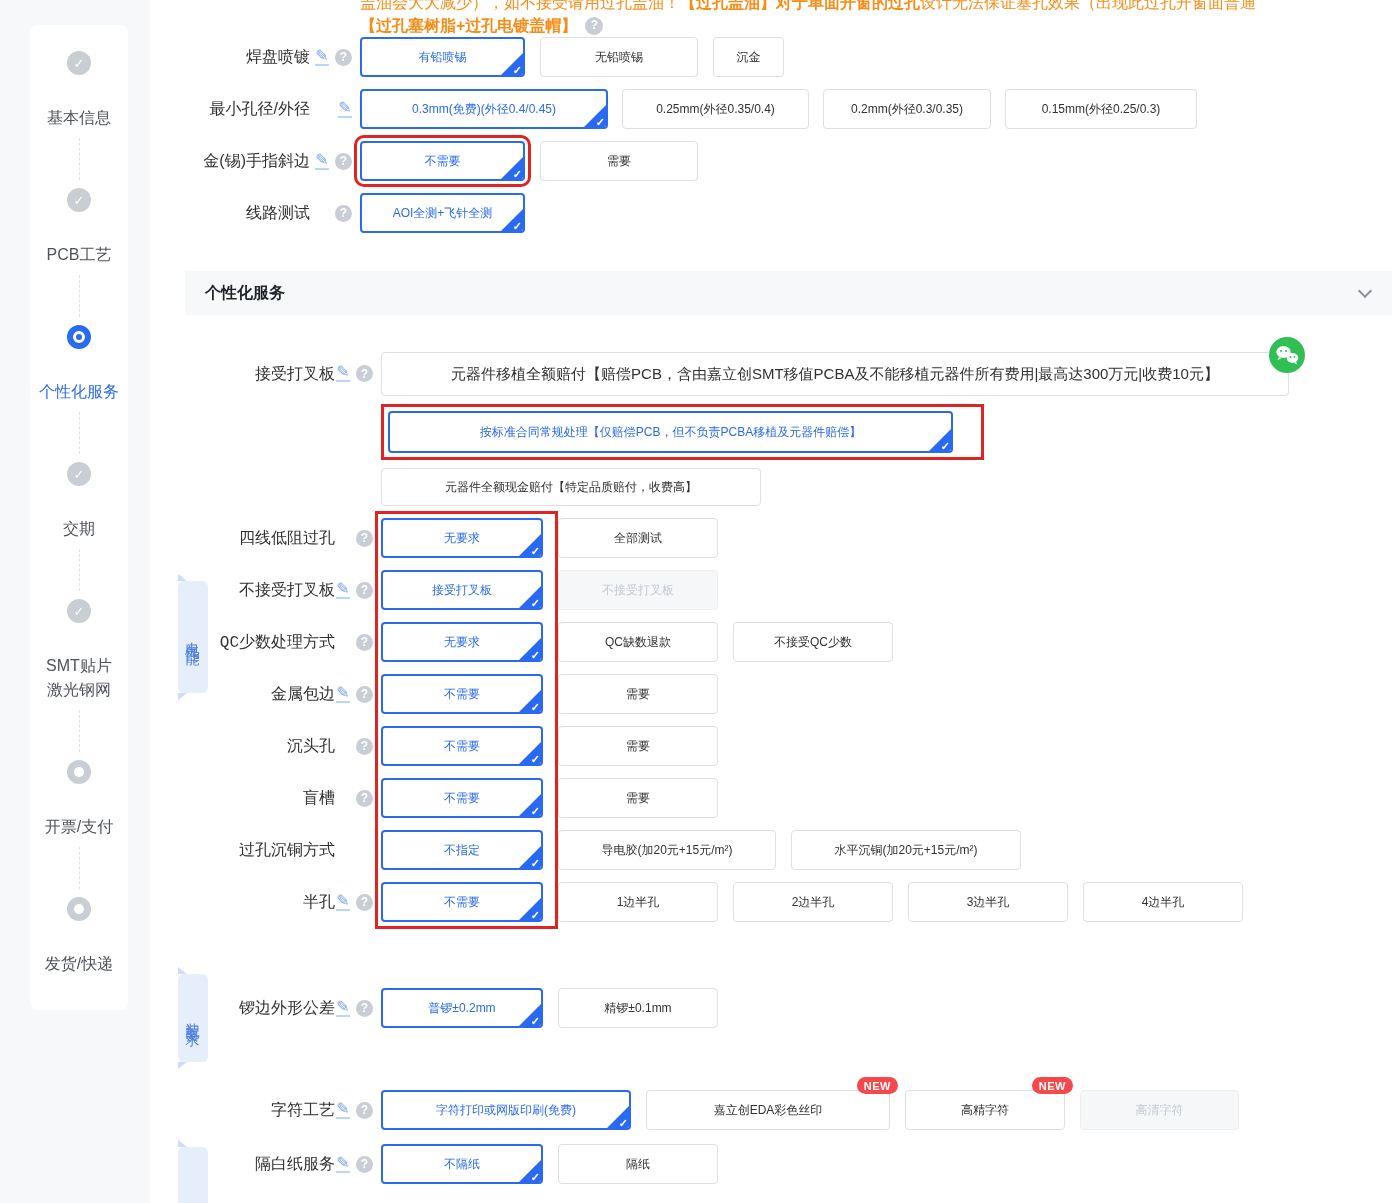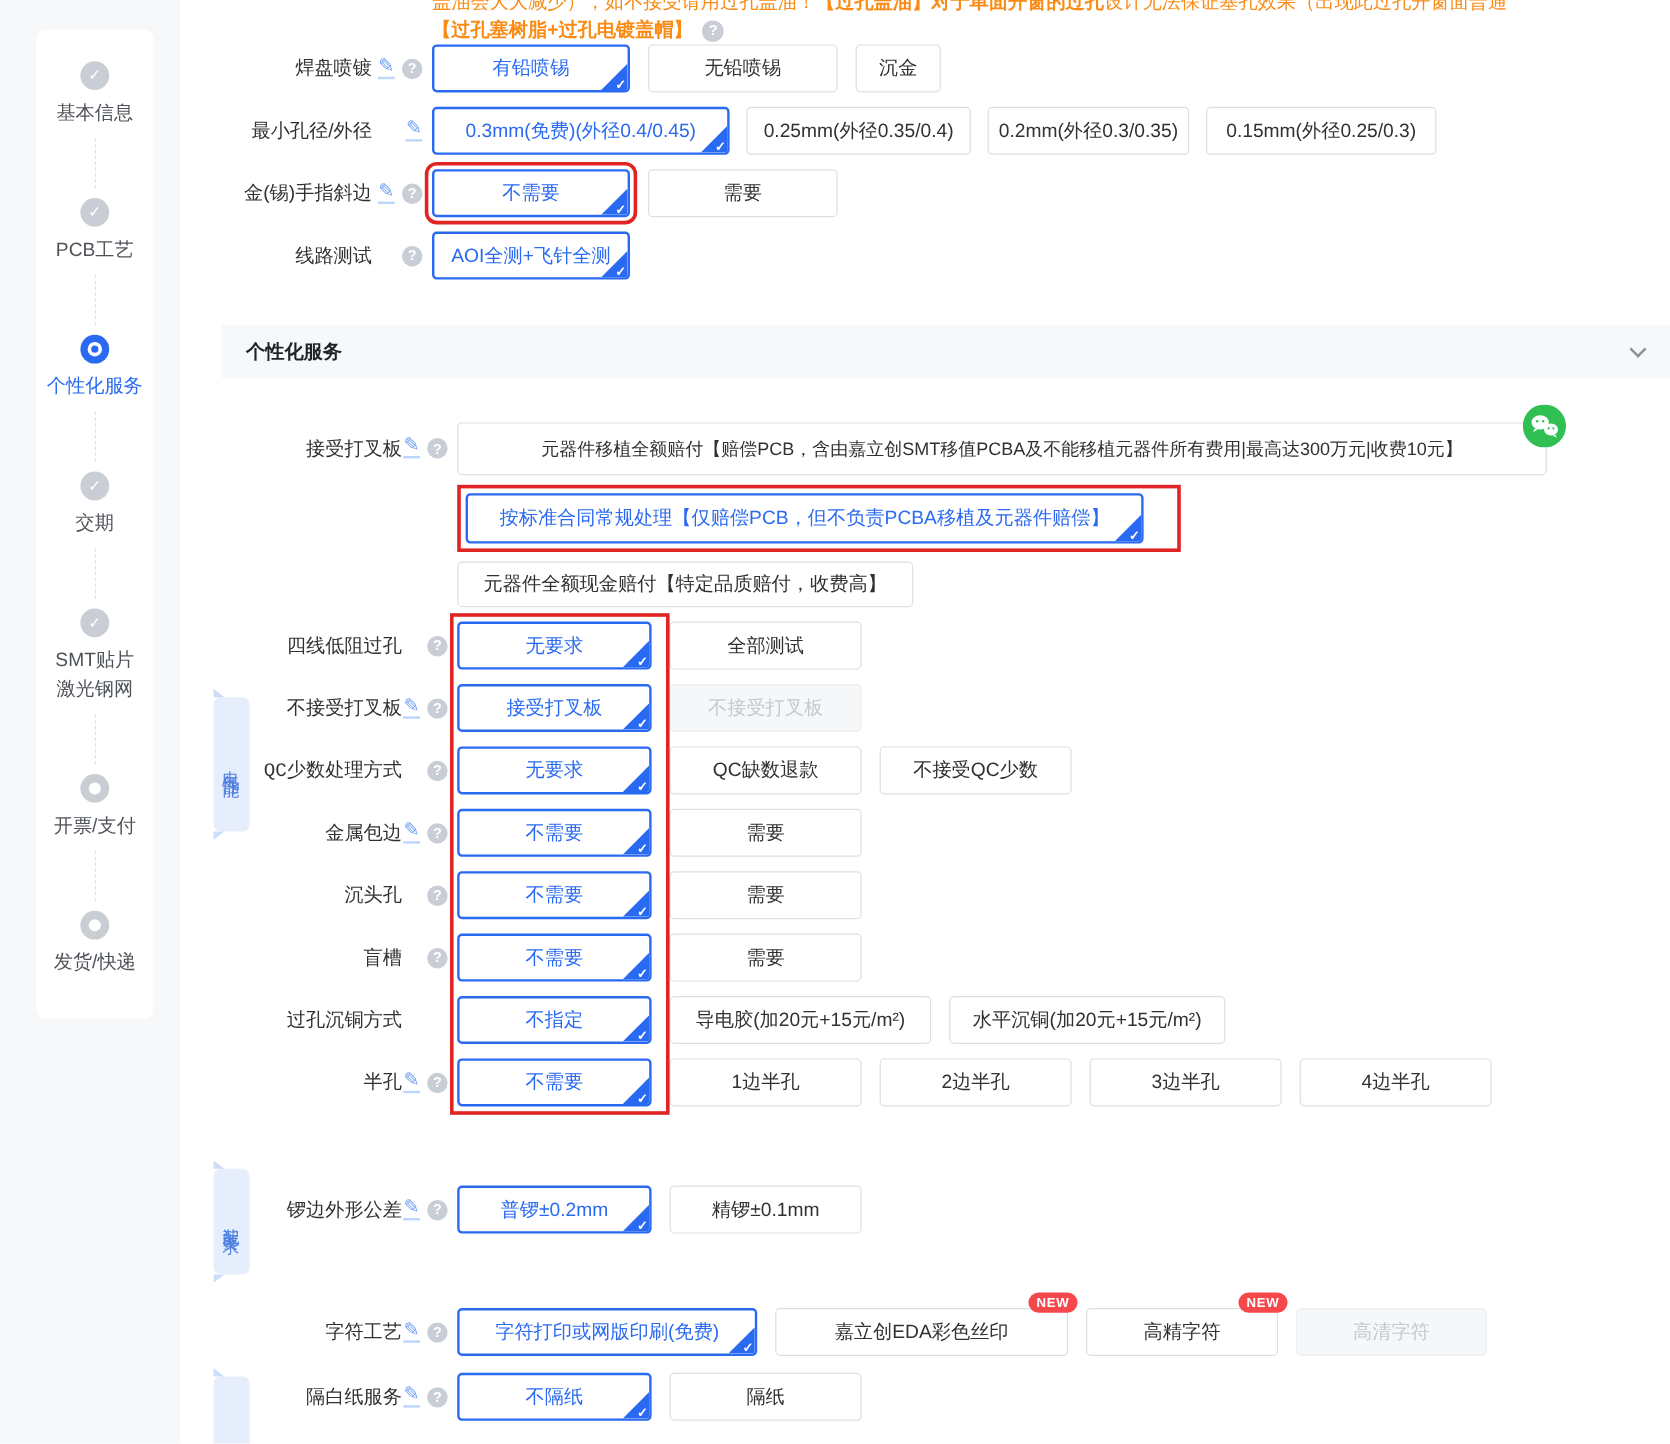--- a/index.html
+++ b/index.html
@@ -1,21 +1,21 @@
 <!DOCTYPE html>
 <html><head>
 <meta charset="utf-8">
 <style>
   * { margin:0; padding:0; box-sizing:border-box; }
   html,body { width:1392px; height:1203px; overflow:hidden; background:#fff;
     font-family:"Liberation Sans","DejaVu Sans",sans-serif; color:#303133; }
   .rail { position:absolute; left:0; top:0; width:150px; height:1203px; background:#f7f8fa; }
   .scard { margin:25px 0 0 30px; width:98px; background:#fff; border-radius:8px;
     padding:26px 0 34px; display:flex; flex-direction:column; align-items:center; }
-  .step { display:flex; flex-direction:column; align-items:center; }
+  .step { display:flex; flex-direction:column; align-items:center;gap:23px; }
   .sico { width:24px; height:24px; border-radius:50%; position:relative; }
   .sico.done { background:#c9cdd4; }
   .sico.done::after { content:"✓"; position:absolute; inset:0; color:#fff; font-size:13px;
     font-weight:bold; display:flex; align-items:center; justify-content:center; }
   .sico.active { background:#2a6af2; }
   .sico.active::after { content:""; position:absolute; inset:6px; border:3.5px solid #fff; border-radius:50%; }
   .sico.todo { background:#c9cdd4; }
   .sico.todo::after { content:""; position:absolute; inset:7px; background:#fff; border-radius:50%; }
   .slab { margin-top:8px; font-size:16px; color:#4e5259; text-align:center; line-height:24px; }
   .step.active .slab { color:#2a6af2; }
@@ -36,21 +36,21 @@
   .pencil::after { content:""; width:14px; height:2px; background:#bed5fb; margin-top:1px; }
 
   .row { display:flex; align-items:center; margin-bottom:12px; }
   .row:first-of-type { margin-top:16px; }
   .lbl { width:125px; font-size:16px; color:#303133; flex-shrink:0;text-align:right; }
   .icons { width:50px; flex-shrink:0; display:flex; justify-content:flex-end;
     align-items:center; gap:6px; padding-right:8px; }
   .opts { display:flex; gap:15px; align-items:center; }
 
   .opt { height:40px; display:inline-flex; align-items:center; justify-content:center;
-    border:1px solid #dcdfe3; border-radius:4px; background:#fff; font-size:16px; color:#303133;
+    border:1px solid #dcdfe3; border-radius:4px; background:#fff; font-size:12px; color:#303133;
     position:relative; flex-shrink:0; white-space:nowrap; padding:0 10px; cursor:pointer; overflow:hidden; }
   .opt.sel { border:2px solid #2a6af2; color:#2a6af2; }
   .opt.sel::after { content:""; position:absolute; right:0; bottom:0; width:0; height:0;
     border-left:22px solid transparent; border-bottom:22px solid #2a6af2; }
   .opt.sel::before { content:"✓"; position:absolute; right:1px; bottom:-2px; color:#fff;
     font-size:11px; font-weight:bold; z-index:2; }
   .opt.dis { background:#f6f7f9; color:#c3c9d2; border-color:#eceef1; cursor:default; }
   .redbox { outline:3px solid #e02424; outline-offset:3px; }
 
   .sec-head { margin-top:38px; height:44px; background:#f7f8fa; display:flex; align-items:center;

